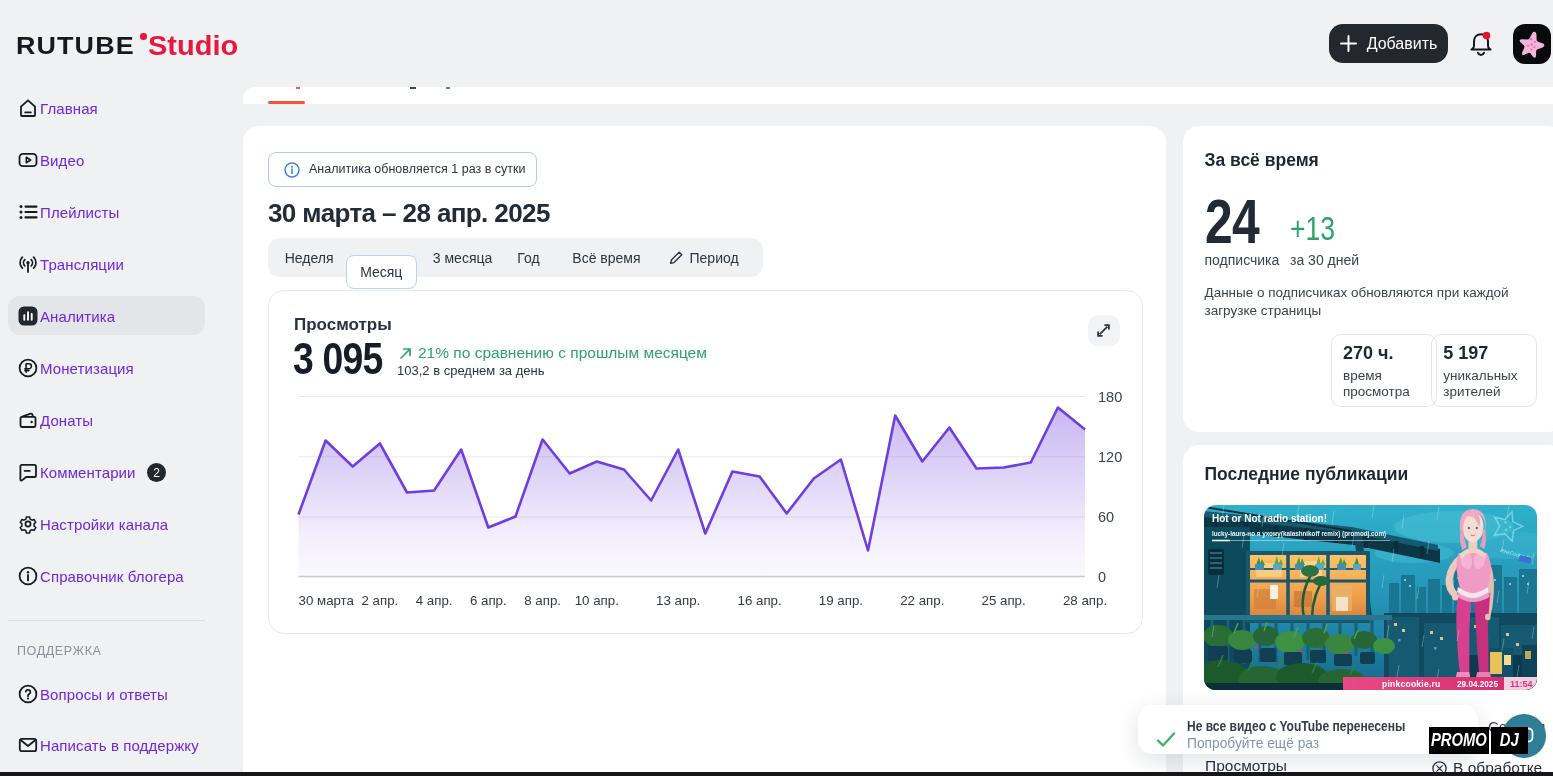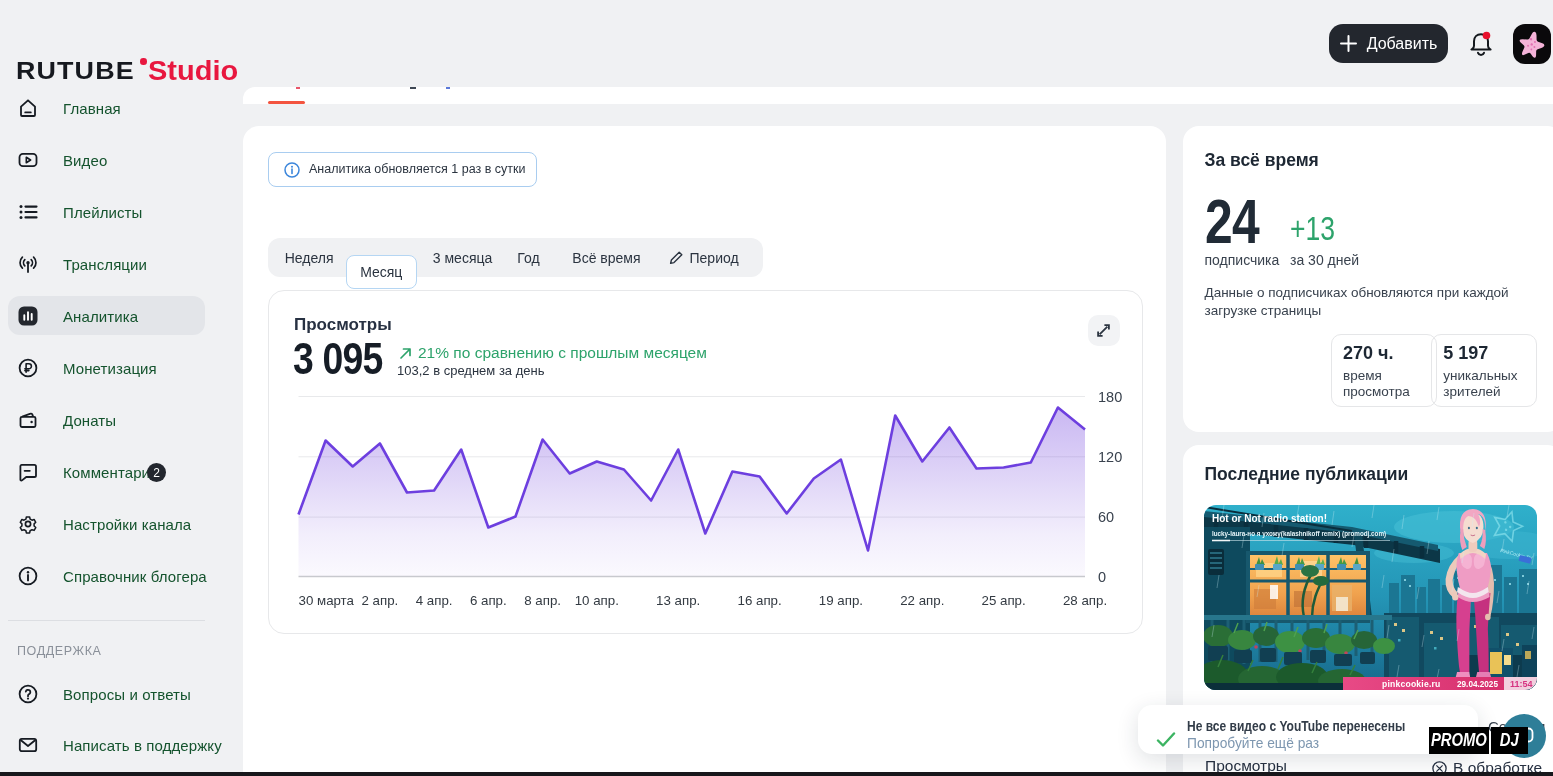--- a/index.html
+++ b/index.html
@@ -9,21 +9,21 @@
   .abs { position:absolute; }
 
   
   #logo { left:16px; top:31px; }
   #btn-add { left:1329px; top:24px; width:119px; height:39px; background:#23272e; border-radius:14px; color:#fff; display:flex; align-items:center; justify-content:center; font-size:16px; gap:10px; }
   #avatar { left:1513px; top:24px; width:38px; height:40px; background:#0a090b; border-radius:12px; display:flex; align-items:center; justify-content:center; }
 
   
   .nav-item { position:absolute; left:0; width:243px; height:52px; display:flex; align-items:center; }
   .nav-item .ic { position:absolute; left:18px; width:20px; height:20px; }
-  .nav-item .tx { position:absolute; left:63px; font-size:15px; color:#14532d; letter-spacing:.1px; }
+  .nav-item .tx { position:absolute; left:40px; font-size:15px; color:#6d28d9; letter-spacing:.1px; }
   #sel-bg { left:8px; top:296px; width:197px; height:39px; background:#e3e5e9; border-radius:12px; }
   #side-divider { left:8px; top:620px; width:197px; height:1px; background:#dcdee2; }
   #side-label { left:17px; top:644px; font-size:12.5px; color:#8a9099; letter-spacing:.6px; }
   .badge2 { position:absolute; left:147px; top:463px; width:19px; height:19px; background:#23272e; border-radius:50%; color:#fff; font-size:12px; display:flex; align-items:center; justify-content:center; }
 
   
   #tabband { left:243px; top:87px; width:1310px; height:16.5px; background:#fff; border-radius:12px 0 0 0; }
   #redline { left:268px; top:101px; width:37px; height:2.5px; background:#f3543f; border-radius:2px; }
   #maincol { left:243px; top:126px; width:923px; height:650px; background:#fff; border-radius:16px 16px 0 0; }
   #rcard1 { left:1183px; top:126px; width:380px; height:306px; background:#fff; border-radius:16px; }
@@ -66,21 +66,21 @@
   #fab { left:1502px; top:713.5px; width:44px; height:44px; border-radius:50%; background:#2e7e98; display:flex; align-items:center; justify-content:center; }
   #promodj { left:1429px; top:727px; height:26.5px; display:flex; font-style:italic; font-weight:bold; }
   #promodj .p1 { background:#000; color:#fff; width:59.5px; height:26.5px; display:flex; align-items:center; justify-content:center; }
   #promodj .p2 { background:#000; color:#fff; width:37px; height:26.5px; display:flex; align-items:center; justify-content:center; margin-left:2px; }
   #promodj .p1 span, #promodj .p2 span { font-size:19px; transform:scaleX(.78); }
   #blackbar { left:0; top:772px; width:1553px; height:4px; background:#17171b; }
 </style>
 </head>
 <body>
 
-<div class="abs" id="logo" style="left:16px; top:33px; width:230px; height:26px;margin-top:25px;">
+<div class="abs" id="logo" style="left:16px; top:33px; width:230px; height:26px;">
   <span style="position:absolute; left:0; top:0px; font-size:24px; font-weight:800; color:#16191f; transform:scale(1.12,.97); transform-origin:top left; letter-spacing:1px; white-space:nowrap;">RUTUBE</span>
   <span style="position:absolute; left:124px; top:0px; width:6.5px; height:6.5px; border-radius:50%; background:#e8173f;"></span>
   <span style="position:absolute; left:132px; top:-3px; font-size:29px; font-weight:600; color:#e8173f; transform:scale(1,.97); transform-origin:top left;">Studio</span>
 </div>
 
 <div class="abs" id="btn-add">
   <svg width="17" height="17" viewBox="0 0 17 17">
       <path d="M8.5 1v15M1 8.5h15" stroke="#fff" stroke-width="2" stroke-linecap="round"></path>
     </svg>
   <span>Добавить</span>
@@ -210,20 +210,21 @@
 
 <div class="abs" id="maincol">
   <div class="abs" id="pill">
     <svg style="position:absolute;left:15px;top:9.5px" width="16" height="16" viewBox="0 0 16 16">
         <circle cx="8" cy="8" r="7" fill="none" stroke="#3c86db" stroke-width="1.5"></circle>
         <circle cx="8" cy="4.8" r="1" fill="#3c86db"></circle>
         <path d="M8 7v4.4" stroke="#3c86db" stroke-width="1.6" stroke-linecap="round"></path>
       </svg>
     <span>Аналитика обновляется 1 раз в сутки</span>
   </div>
+  <div class="abs" id="daterange">30 марта – 28 апр. 2025</div>
   <div class="abs" id="tabsrow">
     <div class="tab" style="left:16.7px">Неделя</div>
     <div id="tab-sel">Месяц</div>
     <div class="tab" style="left:164.8px">3 месяца</div>
     <div class="tab" style="left:249.3px">Год</div>
     <div class="tab" style="left:304.3px">Всё время</div>
     <div class="tab" style="left:400.5px"><svg width="15" height="15" viewBox="0 0 15 15" style="margin-right:6px">
           <path d="M10.2 2.2l2.6 2.6L5 12.6l-3.4.8.8-3.4z" fill="none" stroke="#2b3440" stroke-width="1.4" stroke-linejoin="round"></path>
         </svg>Период</div>
   </div>

